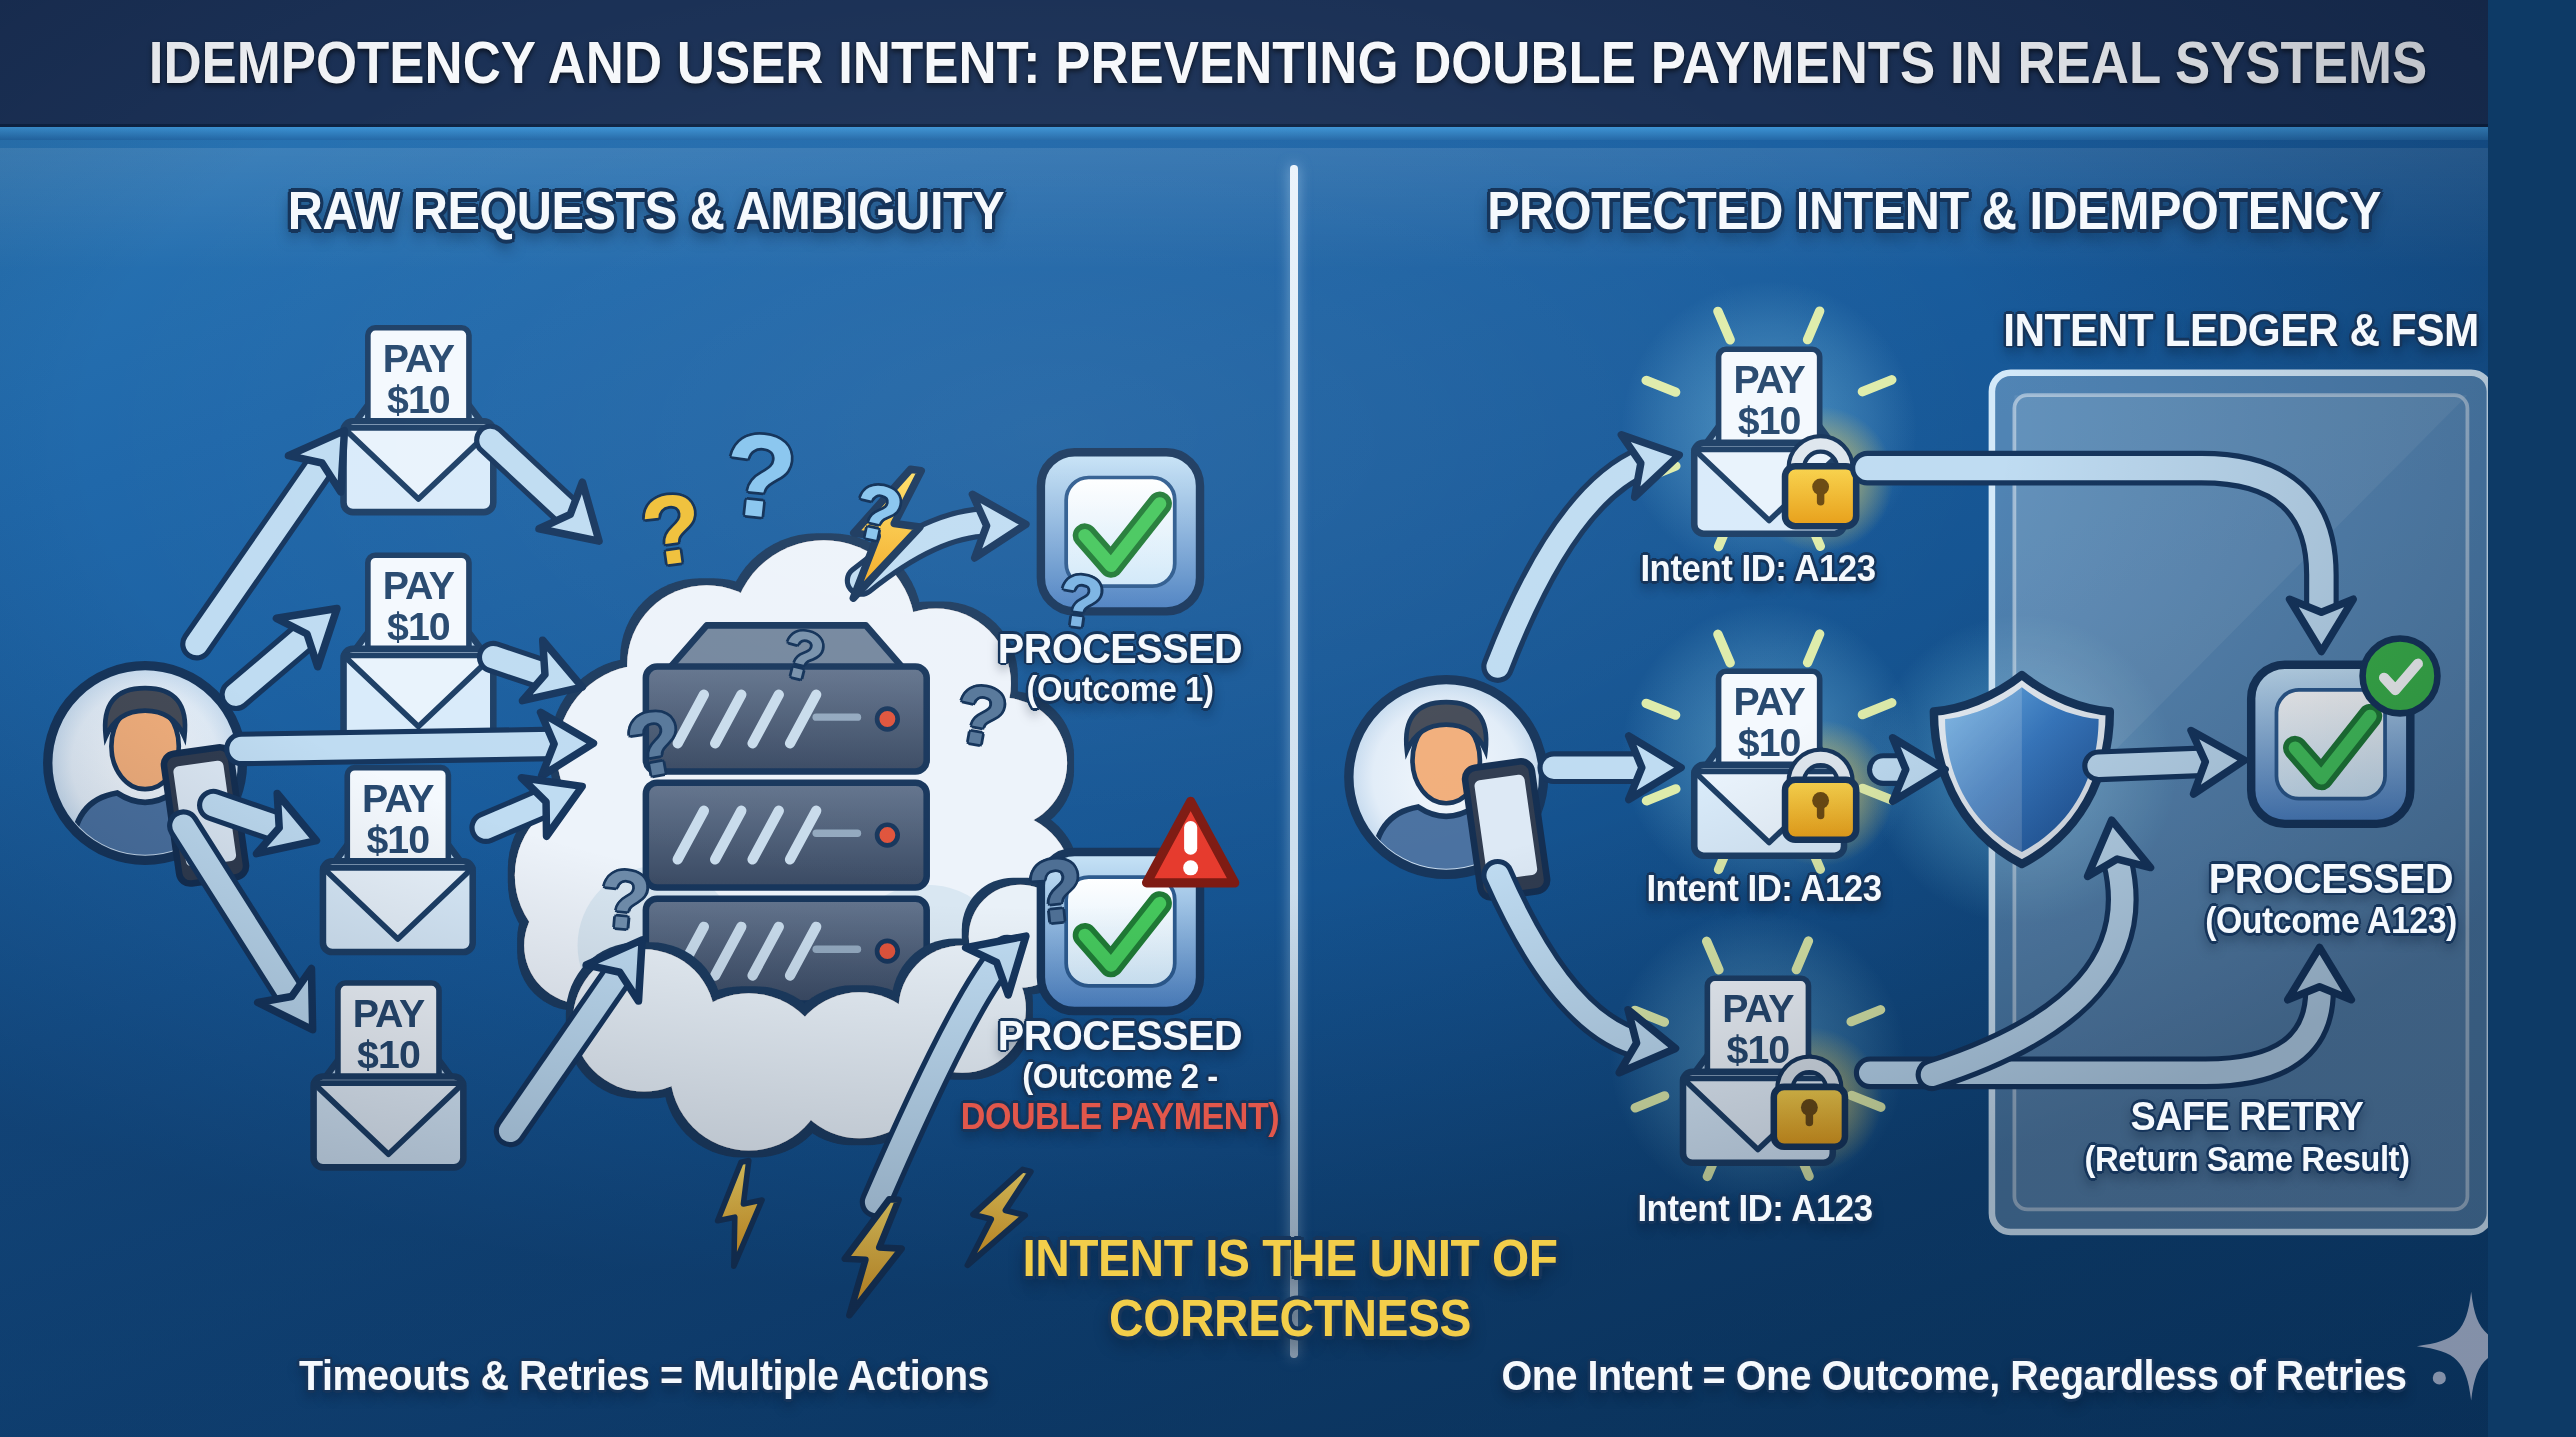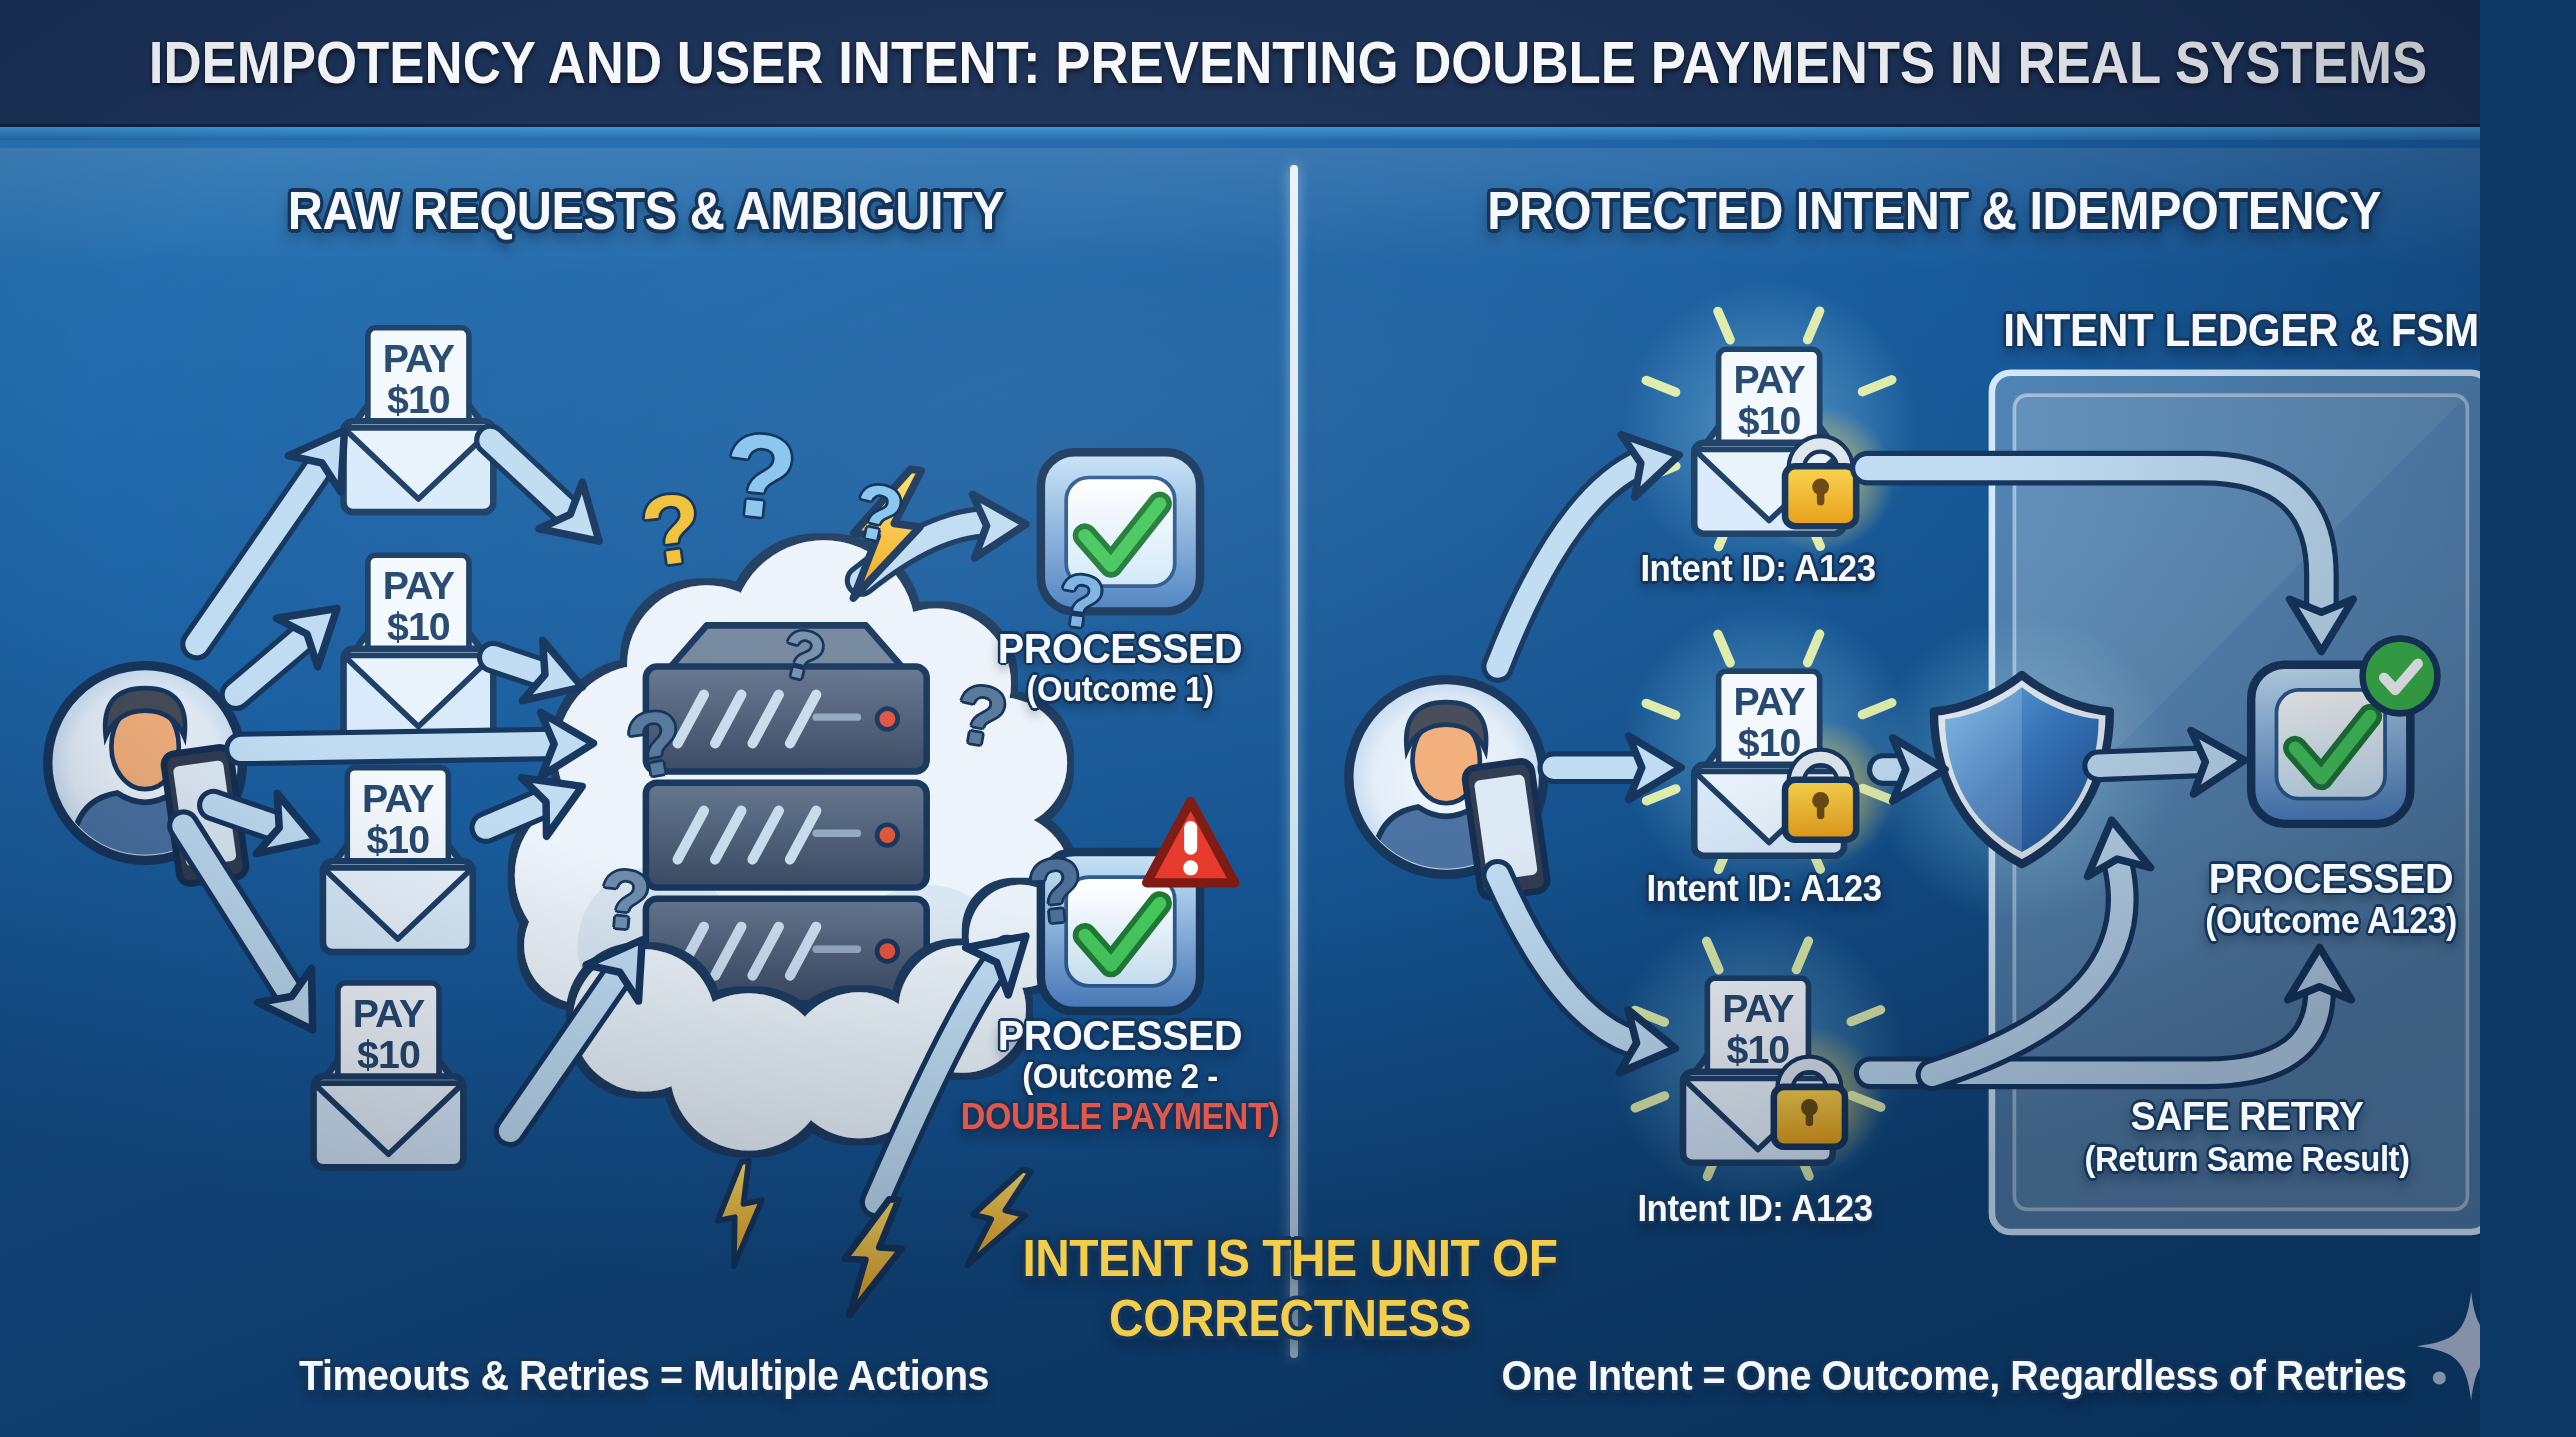--- a/index.html
+++ b/index.html
@@ -1,19 +1,20 @@
 <!DOCTYPE html>
 <html style="font-size:15px"><head>
 <meta charset="utf-8">
 <style>
   html,body{margin:0;padding:0;background:#0d3a66;}
   .stage{
     position:relative;width:2480px;height:1438px;overflow:hidden;
     font-family:"Liberation Sans",sans-serif;
     background:linear-gradient(160deg,#2d7ab8 0%,#2068aa 22%,#185a9a 45%,#134e88 68%,#0f4578 85%,#0d3e6e 100%);
+    padding-left:8px;
   }
   .vignette{position:absolute;inset:0;pointer-events:none;
     background:radial-gradient(ellipse 70% 60% at 42% 30%,rgba(255,255,255,.07),rgba(0,0,0,0) 55%,rgba(0,10,30,.28) 100%);}
   .band{position:absolute;left:0;right:0;top:148px;height:122px;
     background:linear-gradient(rgba(255,255,255,.10),rgba(255,255,255,0));}
   .titlebar{position:absolute;left:0;top:0;width:100%;height:124px;background:#1b3156;
     border-bottom:3.7px solid #0e2342;}
   .titlestrip{position:absolute;left:0;top:127px;width:100%;height:13px;
     background:linear-gradient(#3c93d4,#2468a6);}
   .divider{position:absolute;left:1290px;top:165px;width:7.5px;height:1193px;border-radius:3.7px;

